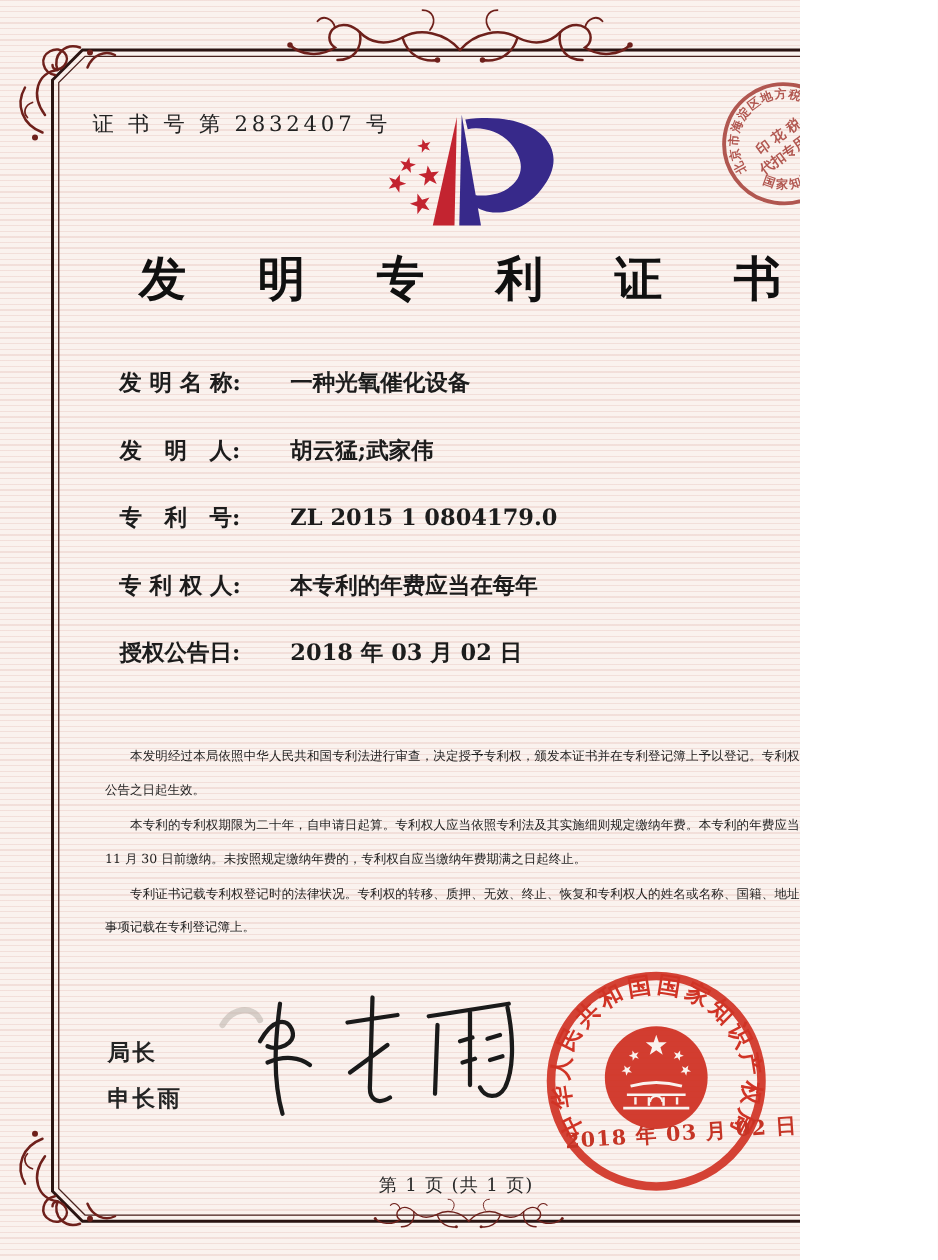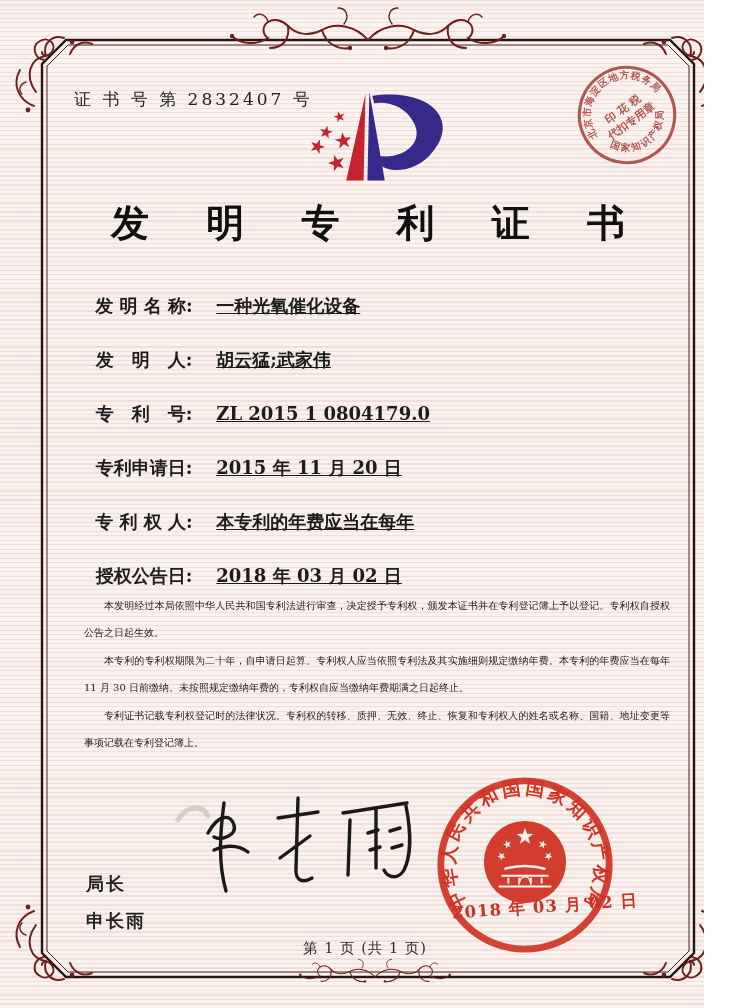--- a/index.html
+++ b/index.html
@@ -1,38 +1,39 @@
 <!DOCTYPE html>
 <html><head>
 <meta charset="utf-8">
 <style>
   html,body{margin:0;padding:0;background:#ffffff;}
   .page{
-    position:relative;width:704px;height:1008px;overflow:hidden;
+    position:relative;width:620px;height:1008px;overflow:hidden;
     background-color:#faf2ee;
     background-image:repeating-linear-gradient(180deg,
       rgba(224,178,170,0.30) 0px, rgba(224,178,170,0.30) 1px,
       rgba(253,249,247,0.0) 1px, rgba(253,249,247,0.0) 4.5px);
     font-family:"DejaVu Serif","Liberation Serif",serif;
     color:#1c1c1c;
+    padding-left:20px;
   }
   .abs{position:absolute;}
   .border-svg{left:0;top:0;z-index:1;}
   .content{z-index:2;}
   .cert-no{left:74px;top:88px;font-size:17px;letter-spacing:3px;color:#222;}
   .logo{left:281px;top:86px;width:196px;height:106px;}
   .title{left:0;top:198px;width:750px;text-align:center;font-size:38px;font-weight:bold;
          letter-spacing:22px;text-indent:22px;color:#101010;transform:translateX(-7px);}
   .fields{left:84px;top:294px;width:600px;}
   .field-row{height:25px;margin-bottom:29px;font-size:18px;font-weight:bold;white-space:nowrap;}
   .field-label{display:inline-block;min-width:120px;text-align:center;}
-  .field-value{margin-left:6px;text-decoration:underline;}
+  .field-value{margin-left:22px;}
   .paras{left:84px;top:592px;width:586px;}
   .paras p{margin:0;font-size:10px;line-height:27.4px;text-align:justify;text-indent:2em;color:#1d1d1d;}
-  .director{left:86px;top:872px;font-family:"DejaVu Sans","Liberation Sans",sans-serif;
+  .director{left:86px;top:830px;font-family:"DejaVu Sans","Liberation Sans",sans-serif;
             font-weight:bold;font-size:18px;color:#242424;}
   .director div{margin-bottom:13px;letter-spacing:2px;}
   .sig-svg{left:158px;top:786px;z-index:4;}
   .seal-svg{left:432px;top:772px;z-index:3;}
   .seal-date{left:452px;top:897px;width:160px;z-index:5;font-size:16.5px;font-weight:bold;
              color:#c53425;letter-spacing:1px;transform:rotate(-4deg);white-space:nowrap;}
   .stamp-wrap{left:572px;top:60px;width:110px;height:110px;z-index:4;transform:rotate(-36deg);opacity:.88;}
   .footer{left:0;top:939px;width:750px;text-align:center;font-size:14.5px;color:#2a2a2a;letter-spacing:1px;}
   .footer span{display:inline-block;transform:translateX(-10px);}
 </style>
@@ -105,24 +106,20 @@
       <span class="field-label">发 明 名 称:</span>
       <span class="field-value">一种光氧催化设备</span>
     </div>
     <div class="field-row">
       <span class="field-label">发　明　人:</span>
       <span class="field-value">胡云猛;武家伟</span>
     </div>
     <div class="field-row">
       <span class="field-label">专　利　号:</span>
       <span class="field-value">ZL 2015 1 0804179.0</span>
-    </div>
-    <div class="field-row">
-      <span class="field-label">专利申请日:</span>
-      <span class="field-value">2015 年 11 月 20 日</span>
     </div>
     <div class="field-row">
       <span class="field-label">专 利 权 人:</span>
       <span class="field-value">本专利的年费应当在每年</span>
     </div>
     <div class="field-row">
       <span class="field-label">授权公告日:</span>
       <span class="field-value">2018 年 03 月 02 日</span>
     </div>
   </div>

